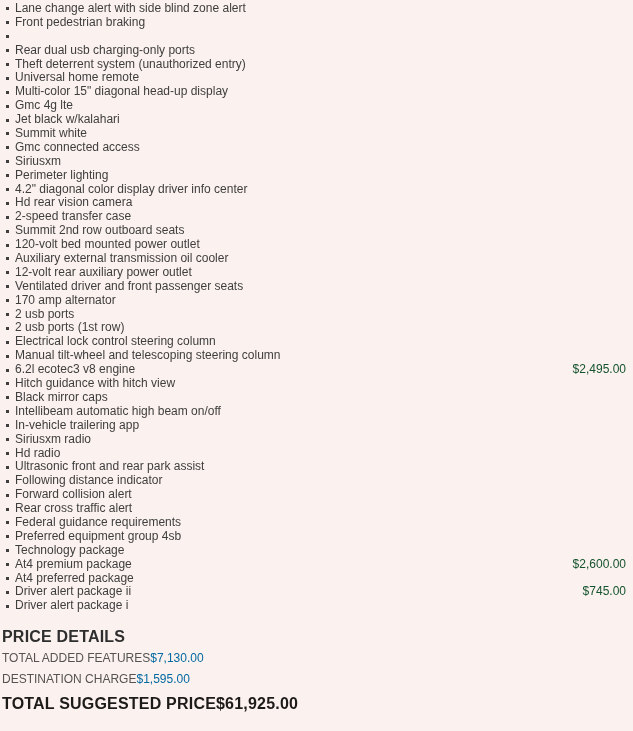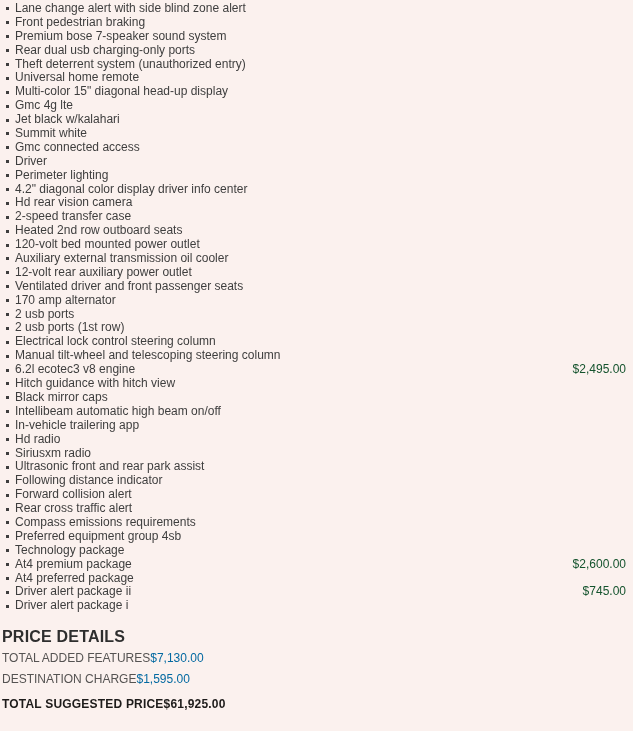--- a/index.html
+++ b/index.html
@@ -67,21 +67,21 @@
     font-size: 12px;
     line-height: 13px;
     color: #555352;
     margin-top: 8.5px;
   }
   .pd-row .pd-value {
     color: #0369a1;
   }
   .pd-row.pd-total {
     margin-top: 11px;
-    font-size: 12px;
+    font-size: 16px;
     line-height: 14px;
     font-weight: bold;
     color: #1d1b1a;
     letter-spacing: 0.2px;
   }
   .pd-row.pd-total .pd-value {
     color: #1d1b1a;
   }
 </style>
 </head>
@@ -92,21 +92,20 @@
       <li class="feature-row">
         <span class="bullet"></span>
         <span class="feature-label">Lane change alert with side blind zone alert</span>
       </li>
       <li class="feature-row">
         <span class="bullet"></span>
         <span class="feature-label">Front pedestrian braking</span>
       </li>
       <li class="feature-row">
         <span class="bullet"></span>
-        <span class="feature-label">Premium bose 7-speaker sound system</span>
       </li>
       <li class="feature-row">
         <span class="bullet"></span>
         <span class="feature-label">Rear dual usb charging-only ports</span>
       </li>
       <li class="feature-row">
         <span class="bullet"></span>
         <span class="feature-label">Theft deterrent system (unauthorized entry)</span>
       </li>
       <li class="feature-row">
@@ -128,41 +127,41 @@
       <li class="feature-row">
         <span class="bullet"></span>
         <span class="feature-label">Summit white</span>
       </li>
       <li class="feature-row">
         <span class="bullet"></span>
         <span class="feature-label">Gmc connected access</span>
       </li>
       <li class="feature-row">
         <span class="bullet"></span>
-        <span class="feature-label">Driver</span>
+        <span class="feature-label">Siriusxm</span>
       </li>
       <li class="feature-row">
         <span class="bullet"></span>
         <span class="feature-label">Perimeter lighting</span>
       </li>
       <li class="feature-row">
         <span class="bullet"></span>
         <span class="feature-label">4.2" diagonal color display driver info center</span>
       </li>
       <li class="feature-row">
         <span class="bullet"></span>
         <span class="feature-label">Hd rear vision camera</span>
       </li>
       <li class="feature-row">
         <span class="bullet"></span>
         <span class="feature-label">2-speed transfer case</span>
       </li>
       <li class="feature-row">
         <span class="bullet"></span>
-        <span class="feature-label">Heated 2nd row outboard seats</span>
+        <span class="feature-label">Summit 2nd row outboard seats</span>
       </li>
       <li class="feature-row">
         <span class="bullet"></span>
         <span class="feature-label">120-volt bed mounted power outlet</span>
       </li>
       <li class="feature-row">
         <span class="bullet"></span>
         <span class="feature-label">Auxiliary external transmission oil cooler</span>
       </li>
       <li class="feature-row">
@@ -209,45 +208,45 @@
       <li class="feature-row">
         <span class="bullet"></span>
         <span class="feature-label">Intellibeam automatic high beam on/off</span>
       </li>
       <li class="feature-row">
         <span class="bullet"></span>
         <span class="feature-label">In-vehicle trailering app</span>
       </li>
       <li class="feature-row">
         <span class="bullet"></span>
+        <span class="feature-label">Siriusxm radio</span>
+      </li>
+      <li class="feature-row">
+        <span class="bullet"></span>
         <span class="feature-label">Hd radio</span>
       </li>
       <li class="feature-row">
         <span class="bullet"></span>
-        <span class="feature-label">Siriusxm radio</span>
-      </li>
-      <li class="feature-row">
-        <span class="bullet"></span>
         <span class="feature-label">Ultrasonic front and rear park assist</span>
       </li>
       <li class="feature-row">
         <span class="bullet"></span>
         <span class="feature-label">Following distance indicator</span>
       </li>
       <li class="feature-row">
         <span class="bullet"></span>
         <span class="feature-label">Forward collision alert</span>
       </li>
       <li class="feature-row">
         <span class="bullet"></span>
         <span class="feature-label">Rear cross traffic alert</span>
       </li>
       <li class="feature-row">
         <span class="bullet"></span>
-        <span class="feature-label">Compass emissions requirements</span>
+        <span class="feature-label">Federal guidance requirements</span>
       </li>
       <li class="feature-row">
         <span class="bullet"></span>
         <span class="feature-label">Preferred equipment group 4sb</span>
       </li>
       <li class="feature-row">
         <span class="bullet"></span>
         <span class="feature-label">Technology package</span>
       </li>
       <li class="feature-row">

